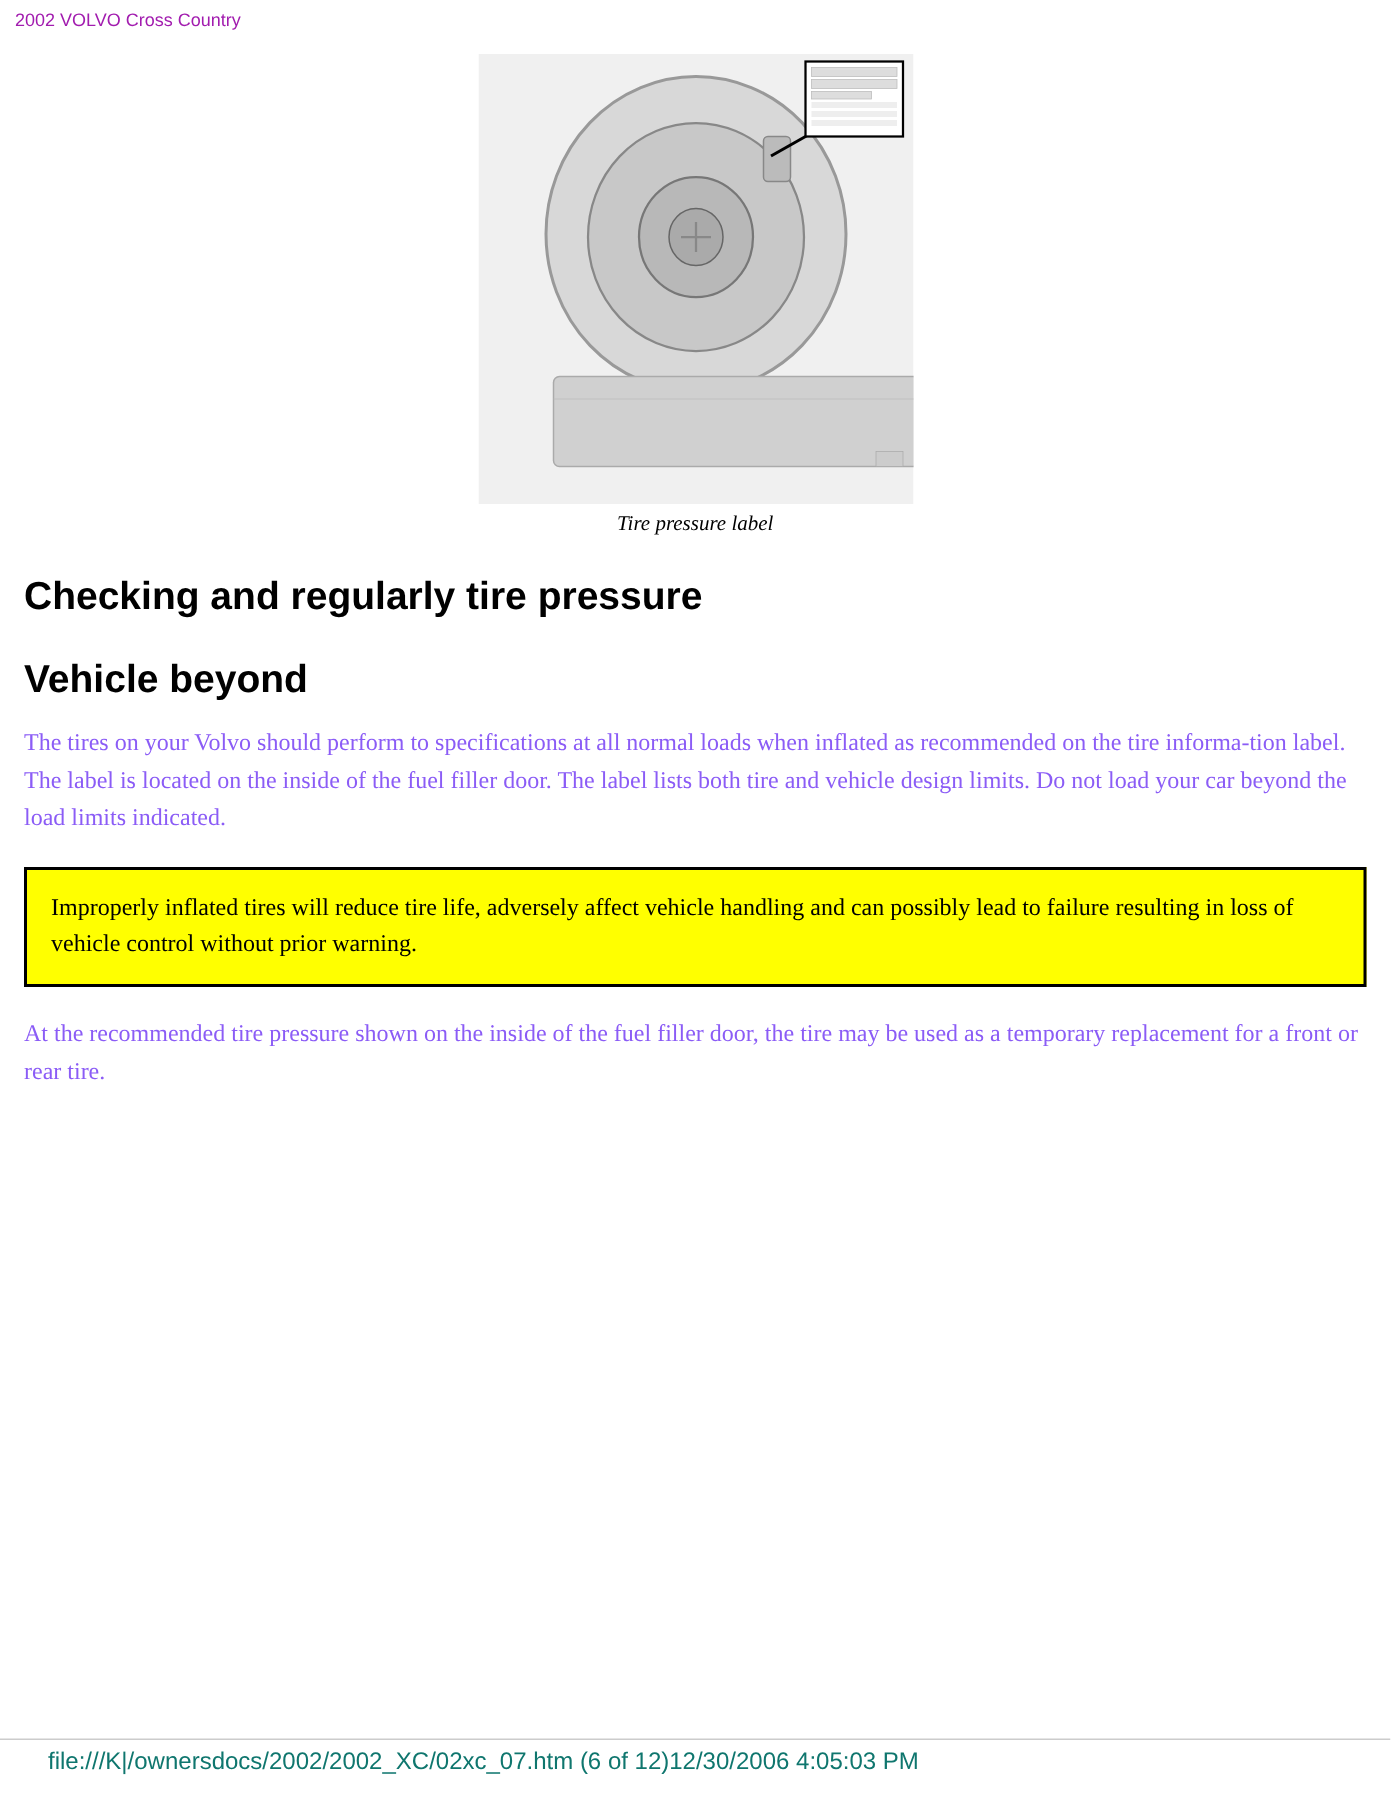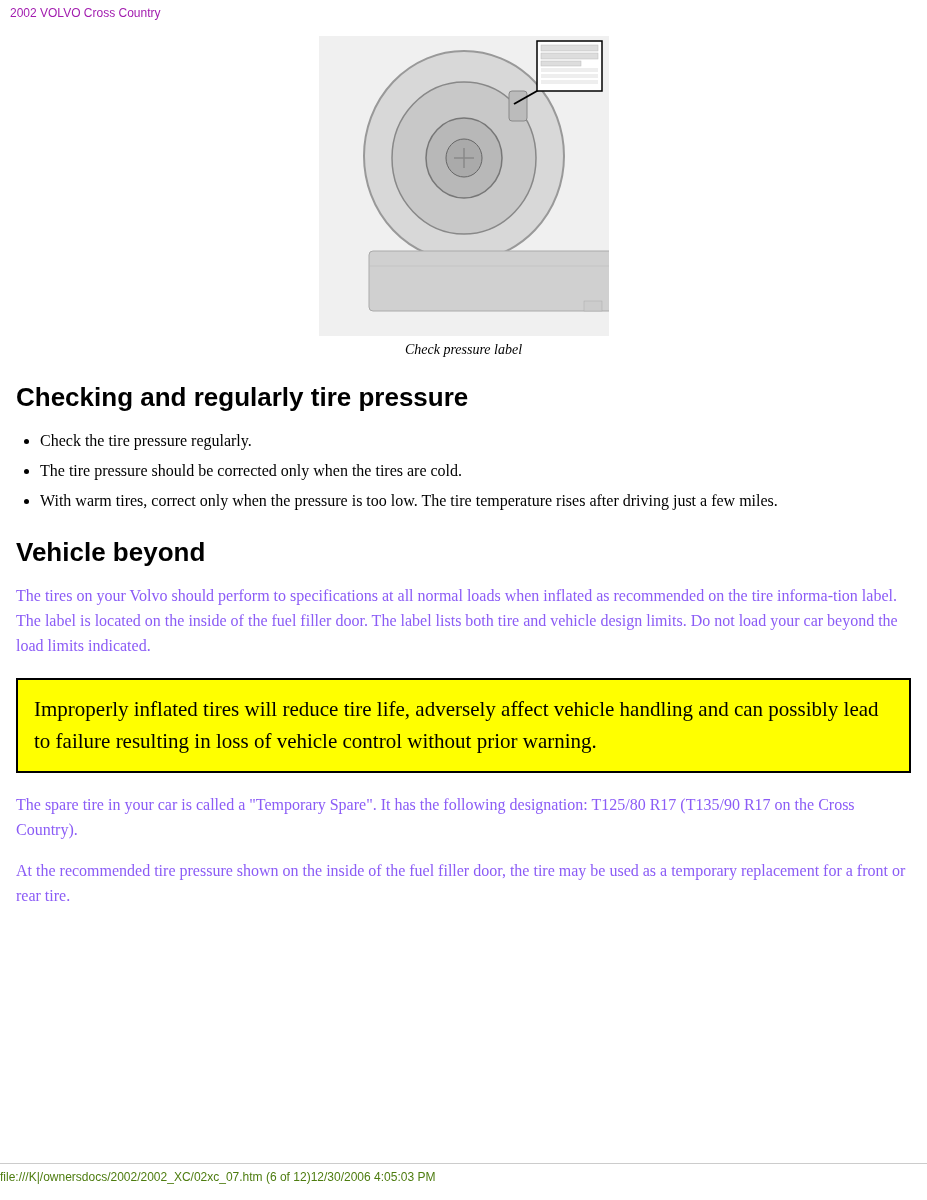--- a/index.html
+++ b/index.html
@@ -60,34 +60,34 @@
       padding: 14px 16px;
       margin: 20px 0;
     }
     .warning-title {
       font-weight: bold;
       font-size: 16px;
       color: #000;
       margin-bottom: 4px;
     }
     .warning-text {
-      font-size: 21px;
+      font-size: 16px;
       line-height: 1.5;
       color: #000;
     }
     .footer-bar {
       position: absolute;
       bottom: 10px;
       left: 0;
       right: 0;
       border-top: 1px solid #ccc;
-      padding: 6px 0;
-      font-size: 12px;
+      padding: 6px 32px;
+      font-size: 16px;
       font-family: Arial, sans-serif;
-      color: #4d7c0f;
+      color: #0f766e;
     }
 
     
     .tire-svg-wrap {
       display: flex;
       justify-content: center;
       align-items: center;
       margin: 10px 0 4px 0;
     }
   </style>
@@ -141,40 +141,34 @@
 
       <text x="340" y="260" font-family="serif" font-size="9" font-weight="bold" fill="#333" text-anchor="middle">VOLVO</text>
 
       <rect x="310" y="207" width="30" height="16" fill="#eee" stroke="#aaa" stroke-width="0.5"></rect>
 
       <line x1="50" y1="230" x2="430" y2="230" stroke="#bbb" stroke-width="0.5"></line>
 
       <rect x="265" y="265" width="18" height="10" fill="#ccc" stroke="#aaa" stroke-width="0.5"></rect>
     </svg>
   </div>
-  <div class="image-caption">Check pressure label</div>
+  <div class="image-caption">Tire pressure label</div>
 
   <h2 class="section-heading">Checking and regularly tire pressure</h2>
 
-  <ul class="bullet-list">
-    <li>Check the tire pressure regularly.</li>
-    <li>The tire pressure should be corrected only when the tires are cold.</li>
-    <li>With warm tires, correct only when the pressure is too low. The tire temperature rises after driving just a few miles.</li>
-  </ul>
 
   <h2 class="section-heading">Vehicle beyond</h2>
 
   <p class="body-text">The tires on your Volvo should perform to specifications at all normal loads when inflated as recommended on the tire informa-tion label. The label is located on the inside of the fuel filler door. The label lists both tire and vehicle design limits. Do not load your car beyond the load limits indicated.</p>
 
   <div class="warning-box">
     <div class="warning-text">Improperly inflated tires will reduce tire life, adversely affect vehicle handling and can possibly lead to failure resulting in loss of vehicle control without prior warning.</div>
   </div>
 
 
-  <p class="body-text">The spare tire in your car is called a "Temporary Spare". It has the following designation: T125/80 R17 (T135/90 R17 on the Cross Country).</p>
 
   <p class="body-text">At the recommended tire pressure shown on the inside of the fuel filler door, the tire may be used as a temporary replacement for a front or rear tire.</p>
 
 </div>
 
 <div class="footer-bar">
   <span>file:///K|/ownersdocs/2002/2002_XC/02xc_07.htm (6 of 12)12/30/2006 4:05:03 PM</span>
 </div>
 
 </body></html>

